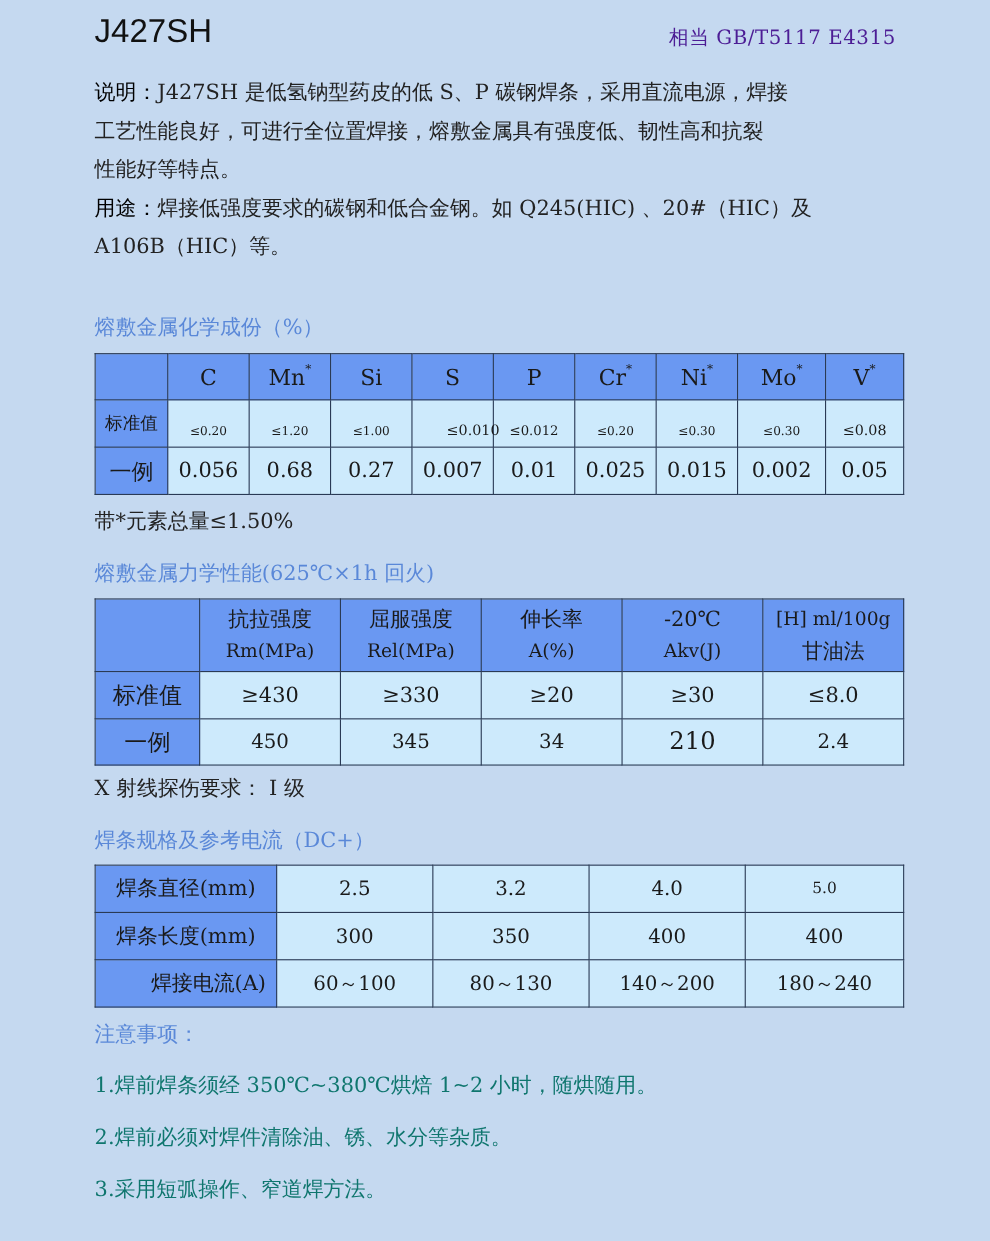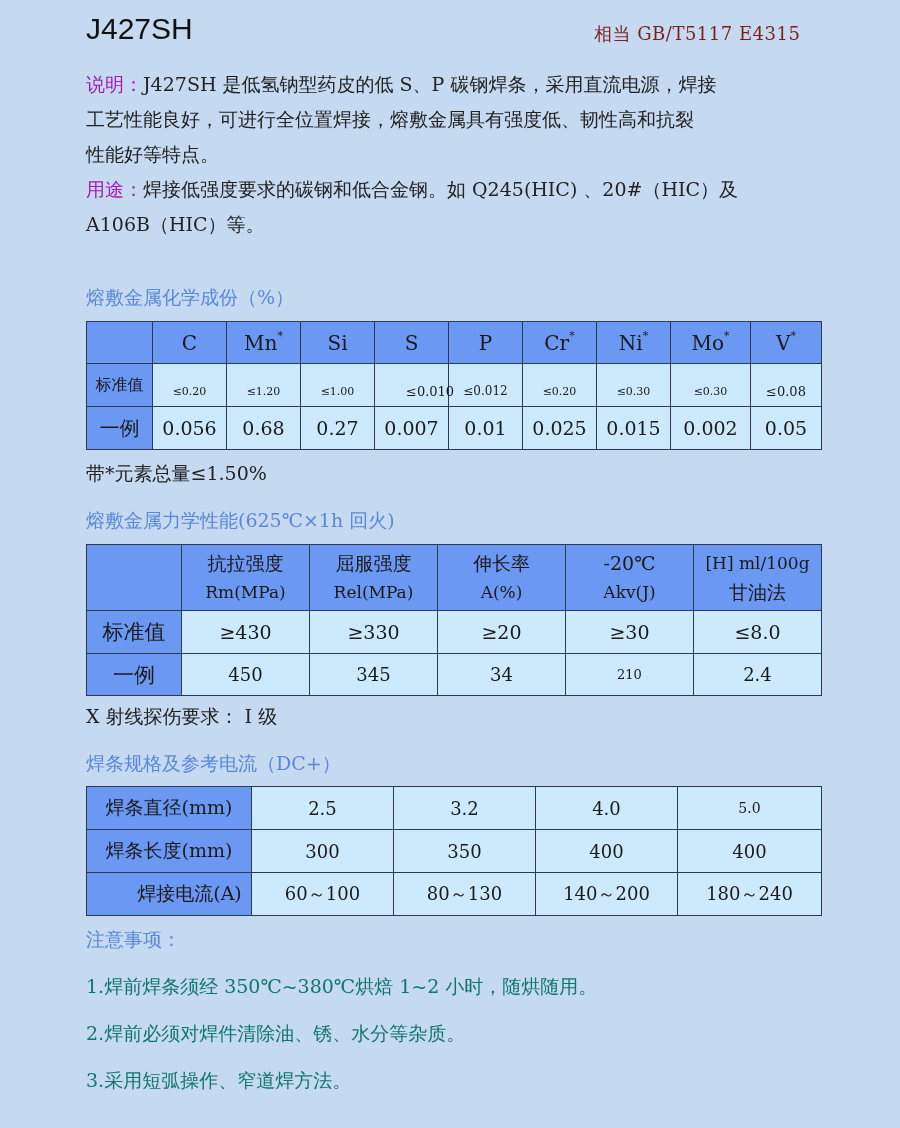--- a/index.html
+++ b/index.html
@@ -10,28 +10,28 @@
       color: #1a1a1a;
       position: relative;
       overflow: hidden;
     }
     .title {
       position: absolute; left: 86px; top: 12px;
       font-family: "Liberation Sans", "DejaVu Sans", sans-serif;
       font-size: 30px; color: #111;
     }
     .std {
-      position: absolute; left: 594px; top: 22px;
-      font-size: 18px; color: #7f1d1d; letter-spacing: 0.5px;
+      position: absolute; left: 608px; top: 22px;
+      font-size: 18px; color: #4c1d95; letter-spacing: 0.5px;
     }
     .para {
       position: absolute; left: 86px; width: 735px;
       font-size: 19px; line-height: 35px; color: #222;
     }
-    .label-blue { color: #a21caf; }
+    .label-blue { color: #000000; }
     .section-title {
       position: absolute; left: 86px;
       font-size: 19px; color: #5a88d8;
     }
     .plain {
       position: absolute; left: 86px;
       font-size: 19px; color: #222;
     }
     table {
       position: absolute; left: 86px;
@@ -168,21 +168,21 @@
     <td class="c" style="font-size:19px;">≥330</td>
     <td class="c" style="font-size:19px;">≥20</td>
     <td class="c" style="font-size:19px;">≥30</td>
     <td class="c" style="font-size:19px;">≤8.0</td>
   </tr>
   <tr style="height:42px;">
     <td class="rh" style="font-size:21px;">一例</td>
     <td class="c" style="font-size:18px;">450</td>
     <td class="c" style="font-size:18px;">345</td>
     <td class="c" style="font-size:18px;">34</td>
-    <td class="c" style="font-size:13px;">210</td>
+    <td class="c" style="font-size:22px;">210</td>
     <td class="c" style="font-size:18px;">2.4</td>
   </tr>
 </tbody>
   </table>
 
 <div class="plain" style="top:704px;">X 射线探伤要求： I 级</div>
 
 <div class="section-title" style="top:751px;">焊条规格及参考电流（DC+）</div>
 
 <table style="top:786px; width:735px;">

